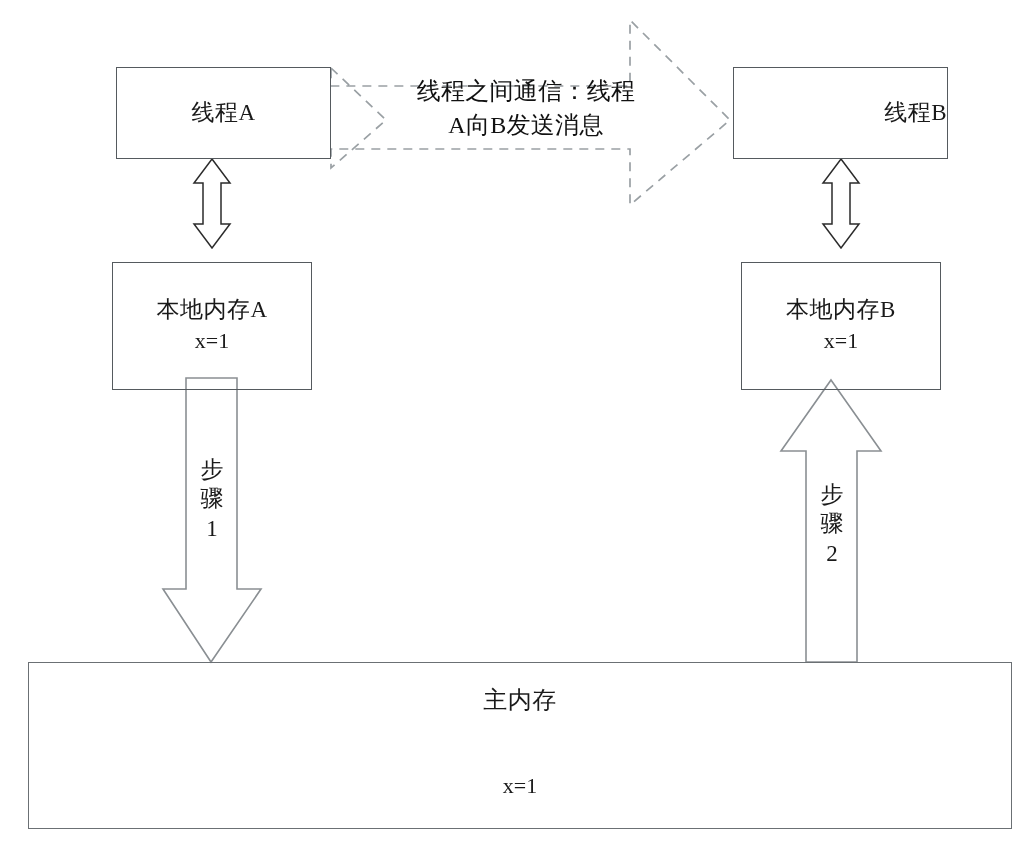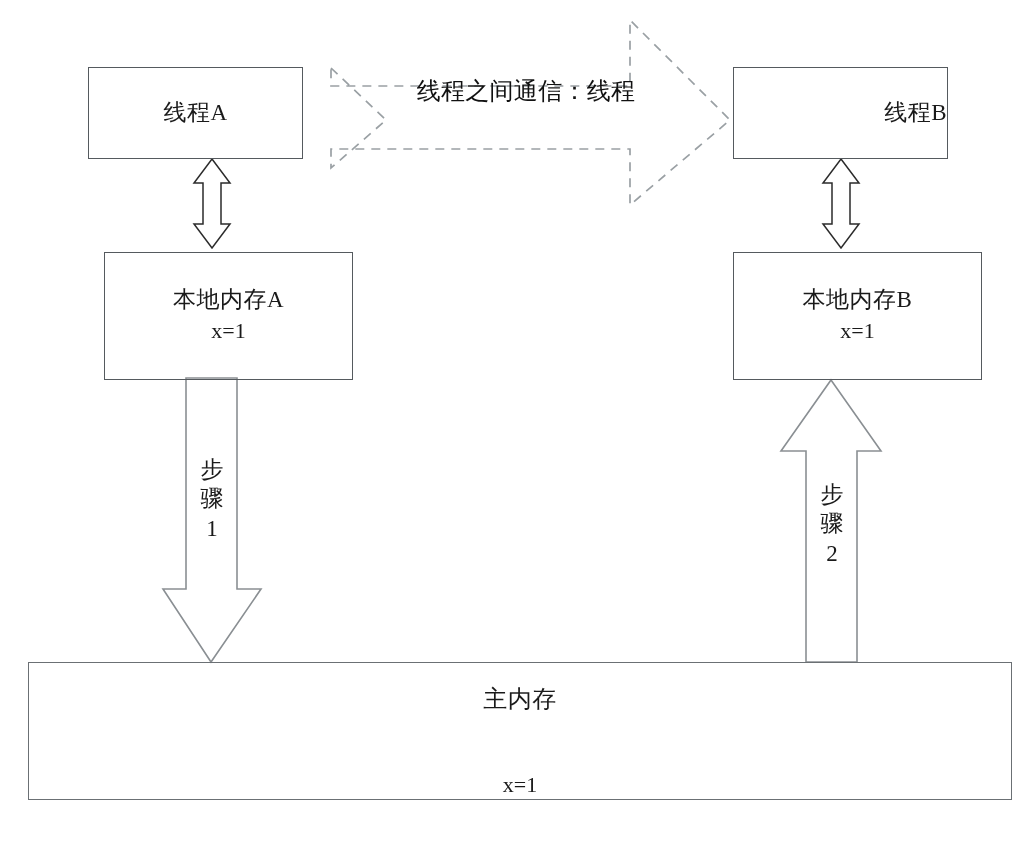--- a/index.html
+++ b/index.html
@@ -47,39 +47,40 @@
     line-height: 1.3;
     margin-top: 2px;
     white-space: nowrap;
   }
   
   #thread-a-box, #thread-b-box {
     width: 215px;
     height: 92px;
     top: 67px;
   }
-  #thread-a-box { left: 88px; align-items: center; }
+  #thread-a-box { left: 116px; align-items: center; }
   #thread-b-box { left: 733px; align-items: flex-end; }
 
   
   #local-mem-a-box, #local-mem-b-box {
-    width: 249px;
+    width: 200px;
     height: 128px;
-    top: 252px;
+    top: 262px;
+    margin-left: 8px;
   }
   #local-mem-a-box { left: 104px; }
   #local-mem-b-box { left: 733px; text-align: center; }
 
   
   #main-memory-box {
     left: 28px;
     top: 662px;
     width: 984px;
-    height: 138px;
-    justify-content: center;
+    height: 167px;
+    justify-content: flex-start;
     border-color: #6b7074;
   }
   #main-memory-box .box-title {
     margin-top: 22px;
     font-size: 24px;
   }
   #main-memory-box .box-value {
     margin-top: 57px;
     font-size: 22px;
   }
@@ -146,20 +147,21 @@
     <div class="box-value">x=1</div>
   </div>
 
   <div class="box" id="main-memory-box">
     <div class="box-title">主内存</div>
     <div class="box-value">x=1</div>
   </div>
 
   <div id="msg-label">
     <div>线程之间通信：线程</div>
+    <div>A向B发送消息</div>
   </div>
 
   <div class="step-label" id="step1-label">
     <span>步</span>
     <span>骤</span>
     <span>1</span>
   </div>
 
   <div class="step-label" id="step2-label">
     <span>步</span>

